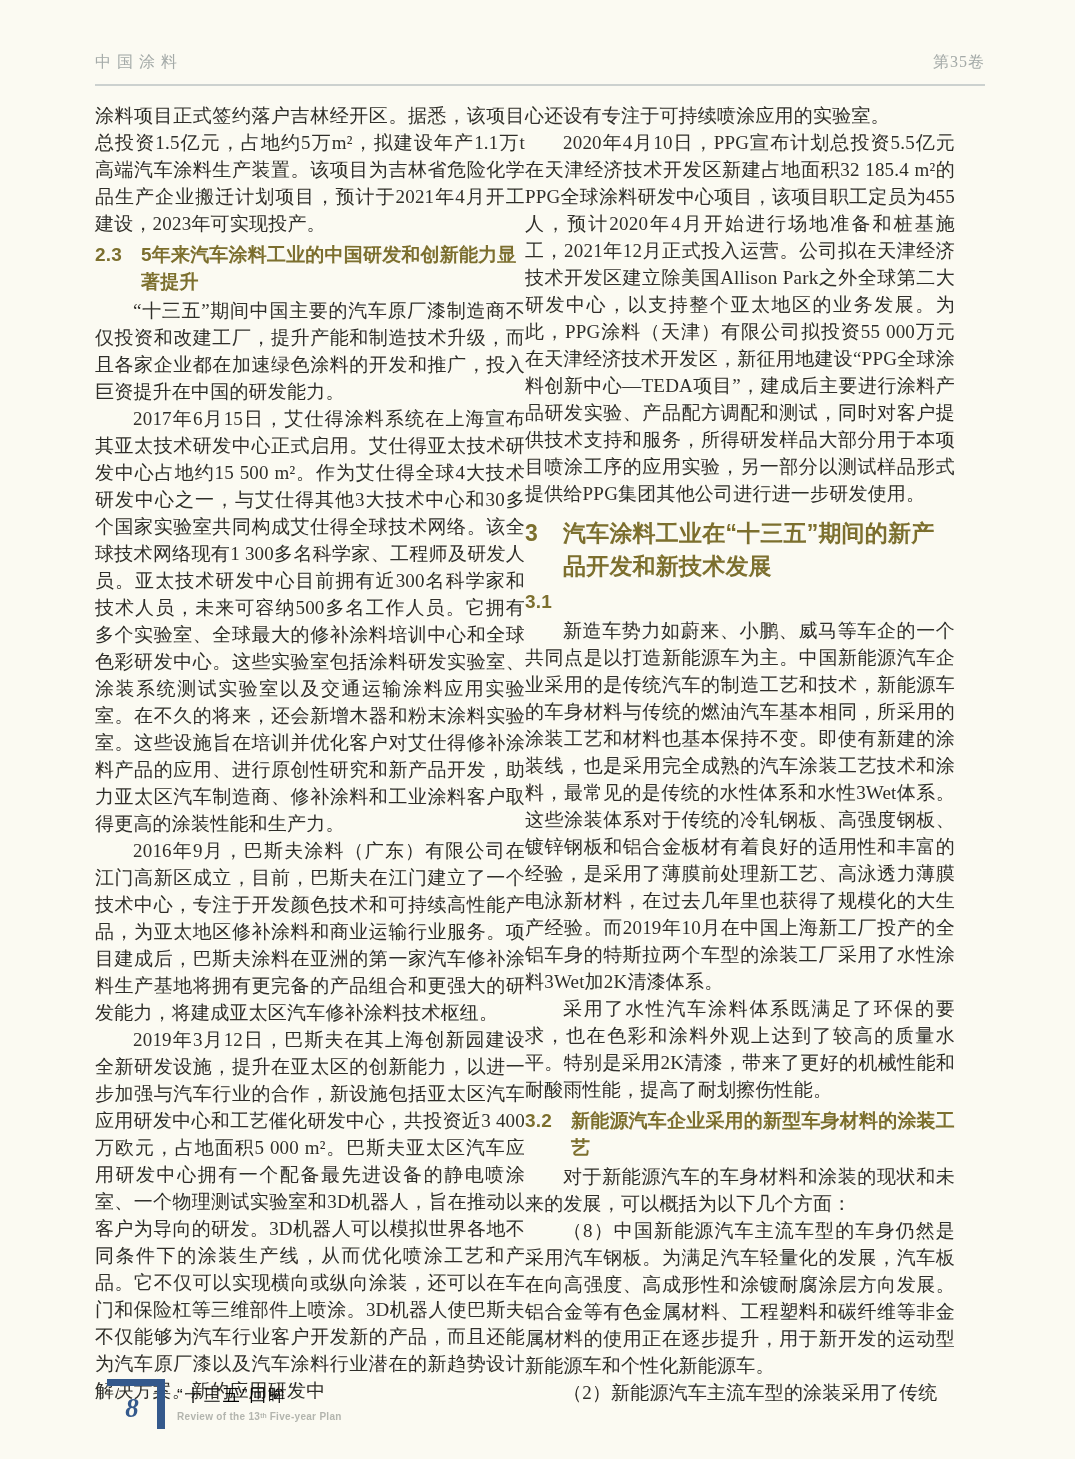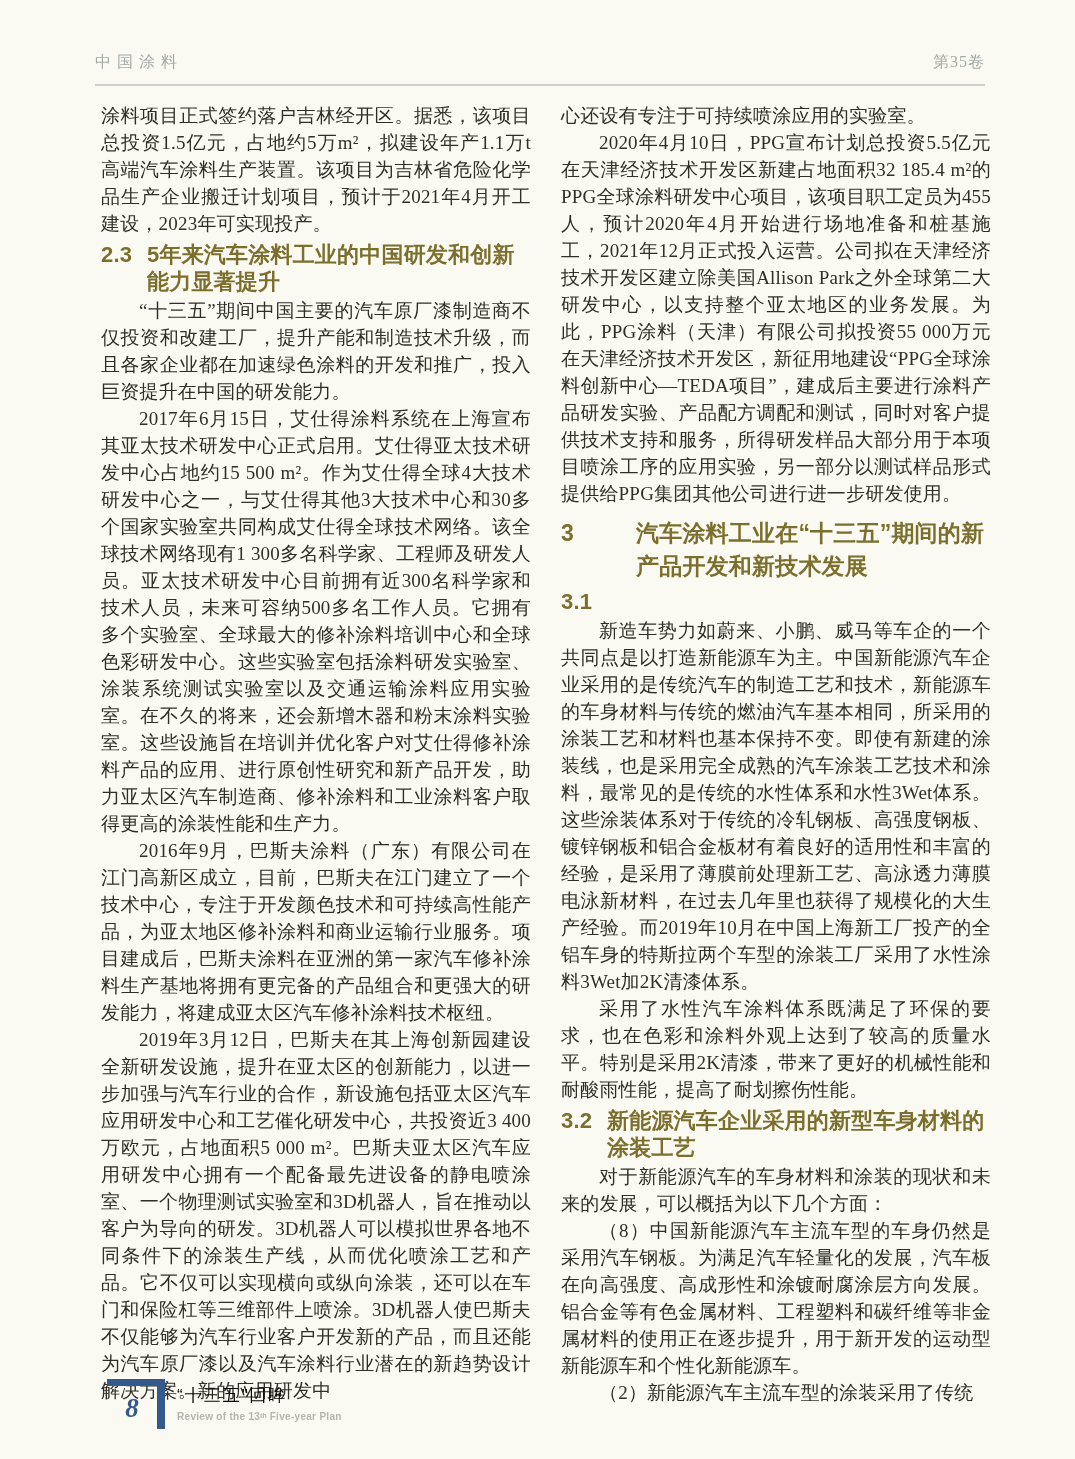--- a/index.html
+++ b/index.html
@@ -16,47 +16,47 @@
     color:#a4aaa8; font-size:16px;gap:44px;
   }
   .journal-name { letter-spacing:6px; }
   .volume-label { letter-spacing:1px; }
   .header-rule {
     position:absolute; top:84px; left:95px; width:890px; height:2px;
     background:#ccd1cf;
   }
   
   .columns {
-    position:absolute; top:102px; left:101px; width:890px;
-    display:flex; gap:30px;
+    position:absolute; top:102px; left:95px; width:890px;
+    display:flex; 
   }
   .col {
     width:430px; font-size:19px; line-height:27px; text-align:justify;
     letter-spacing:0.2px;
   }
   .col p { margin:0; text-indent:2em; }
   .col p.cont { text-indent:0; }
   
   .h-sub {
     display:flex; text-align:left;
     font-family:"Liberation Sans","DejaVu Sans",sans-serif;
     font-weight:bold; color:#7c6f2e;
-    font-size:22px; line-height:27px; margin:4px 0 2px;
+    font-size:19px; line-height:27px; margin:4px 0 2px;
   }
   .h-sub .num { flex:0 0 46px; }
   .h-sub .title { flex:1; }
   
   .h-main {
     display:flex; text-align:left;
     font-family:"Liberation Sans","DejaVu Sans",sans-serif;
     font-weight:bold; color:#7c6f2e;
     font-size:23px; line-height:33px; margin:10px 0 5px;
   }
   .h-main .num { flex:0 0 38px; }
-  .h-main .title { flex:1;margin-left:37px; }
+  .h-main .title { flex:1; }
   
   .page-footer {
     position:absolute; top:1379px; left:107px;
     display:flex; align-items:flex-start;
   }
   .pageno-box {
     width:58px; height:50px; box-sizing:border-box;
     border-top:7px solid #34598c; border-right:8px solid #34598c;
     display:flex; align-items:center; justify-content:center;
   }

